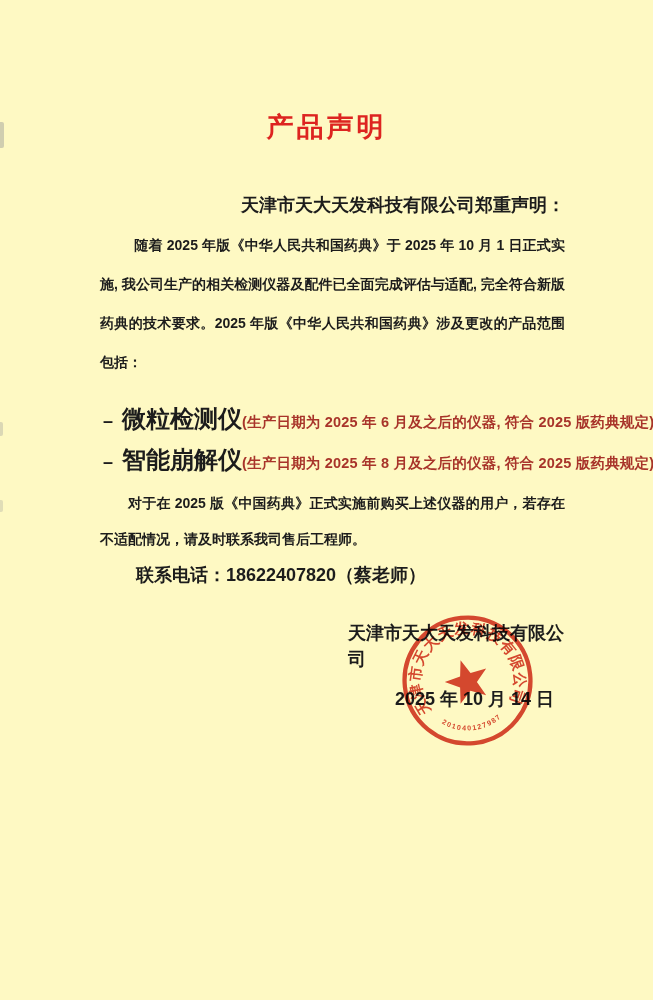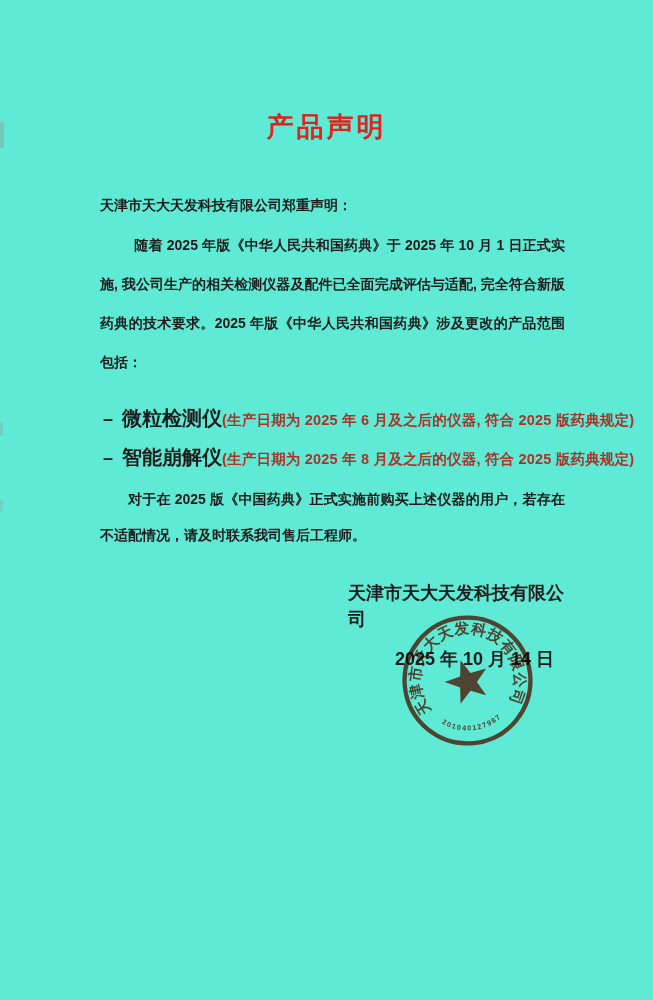--- a/index.html
+++ b/index.html
@@ -5,21 +5,21 @@
   html, body {
     margin: 0;
     padding: 0;
     background: #ffffff;
   }
   .page {
     position: relative;
     width: 653px;
     height: 1000px;
     margin: 0 auto;
-    background: #5eead4;
+    background: #fef9c3;
     overflow: hidden;
     font-family: "Liberation Sans", "DejaVu Sans", sans-serif;
     color: #1c1c1c;
   }
   
   .artifact {
     position: absolute;
     left: 0;
     background: #9a9a9a;
     opacity: 0.45;
@@ -38,23 +38,24 @@
     font-weight: 800;
     letter-spacing: 3px;
     color: #dd2420;
   }
   .content {
     padding: 0 88px 0 100px;
   }
   p { margin: 0; }
   .intro {
     margin-top: 46px;
-    font-size: 14px;
+    font-size: 18px;
     line-height: 26px;
     font-weight: 700;
+    text-align: right;
   }
   .para {
     text-align: justify;
     font-weight: 700;
     font-size: 14px;
   }
   .p1 {
     margin-top: 8px;
     line-height: 39px;
     text-indent: 2.45em;
@@ -68,21 +69,21 @@
     line-height: 37px;
     white-space: nowrap;
   }
   .products .dash {
     font-weight: 700;
     font-size: 18px;
     margin-right: 9px;
   }
   .products .pname {
     font-weight: 700;
-    font-size: 20px;
+    font-size: 24px;
   }
   .products .pnote {
     font-weight: 700;
     font-size: 14.5px;
     color: #a8342a;
     letter-spacing: 0.2px;
   }
   .p2 {
     margin-top: 3px;
     line-height: 36px;
@@ -159,20 +160,21 @@
 
     <p class="para p1">随着 2025 年版《中华人民共和国药典》于 2025 年 10 月 1 日正式实施, 我公司生产的相关检测仪器及配件已全面完成评估与适配, 完全符合新版药典的技术要求。2025 年版《中华人民共和国药典》涉及更改的产品范围包括：</p>
 
     <ul class="products">
       <li><span class="dash">–</span><span class="pname">微粒检测仪</span><span class="pnote">(生产日期为 2025 年 6 月及之后的仪器, 符合 2025 版药典规定)</span></li>
       <li><span class="dash">–</span><span class="pname">智能崩解仪</span><span class="pnote">(生产日期为 2025 年 8 月及之后的仪器, 符合 2025 版药典规定)</span></li>
     </ul>
 
     <p class="para p2">对于在 2025 版《中国药典》正式实施前购买上述仪器的用户，若存在不适配情况，请及时联系我司售后工程师。</p>
 
+    <p class="contact">联系电话：18622407820（蔡老师）</p>
 
     <div class="signature">
       <p class="sig-company">天津市天大天发科技有限公司</p>
       <p class="sig-date">2025 年 10 月 14 日</p>
     </div>
 
   </div>
 
   <svg class="seal" viewBox="0 0 200 200" aria-hidden="true">
     <defs>

